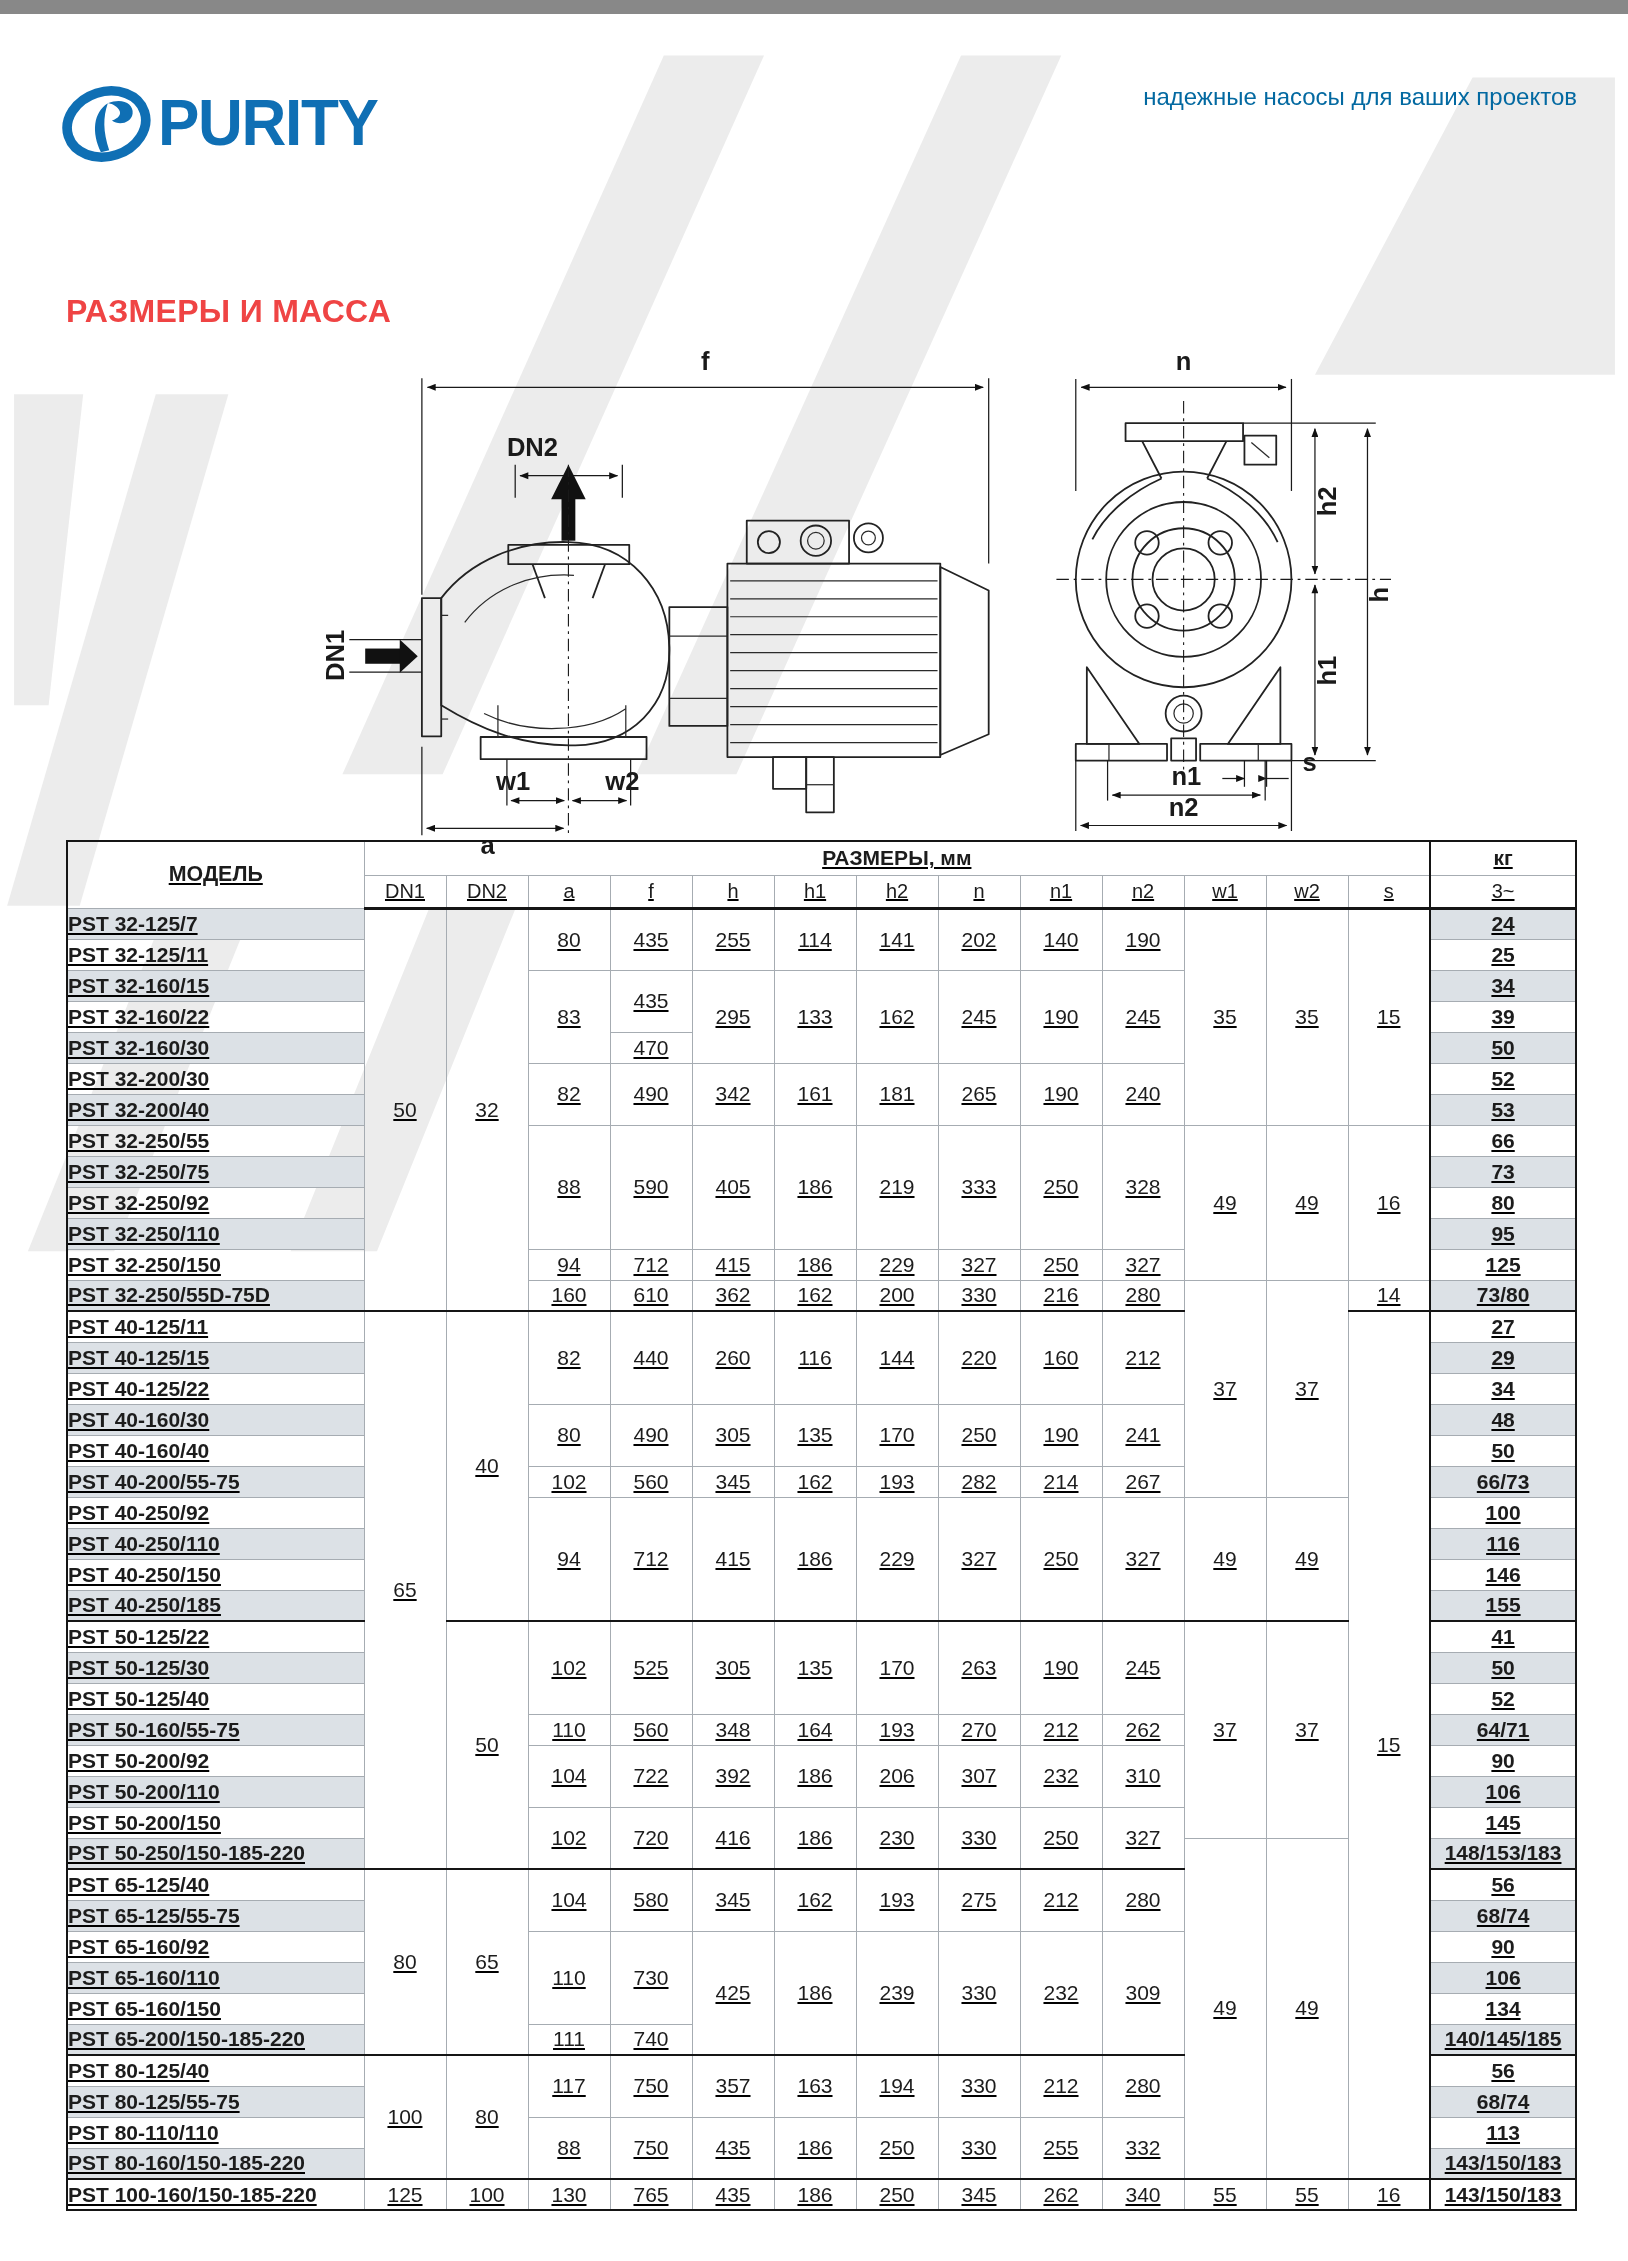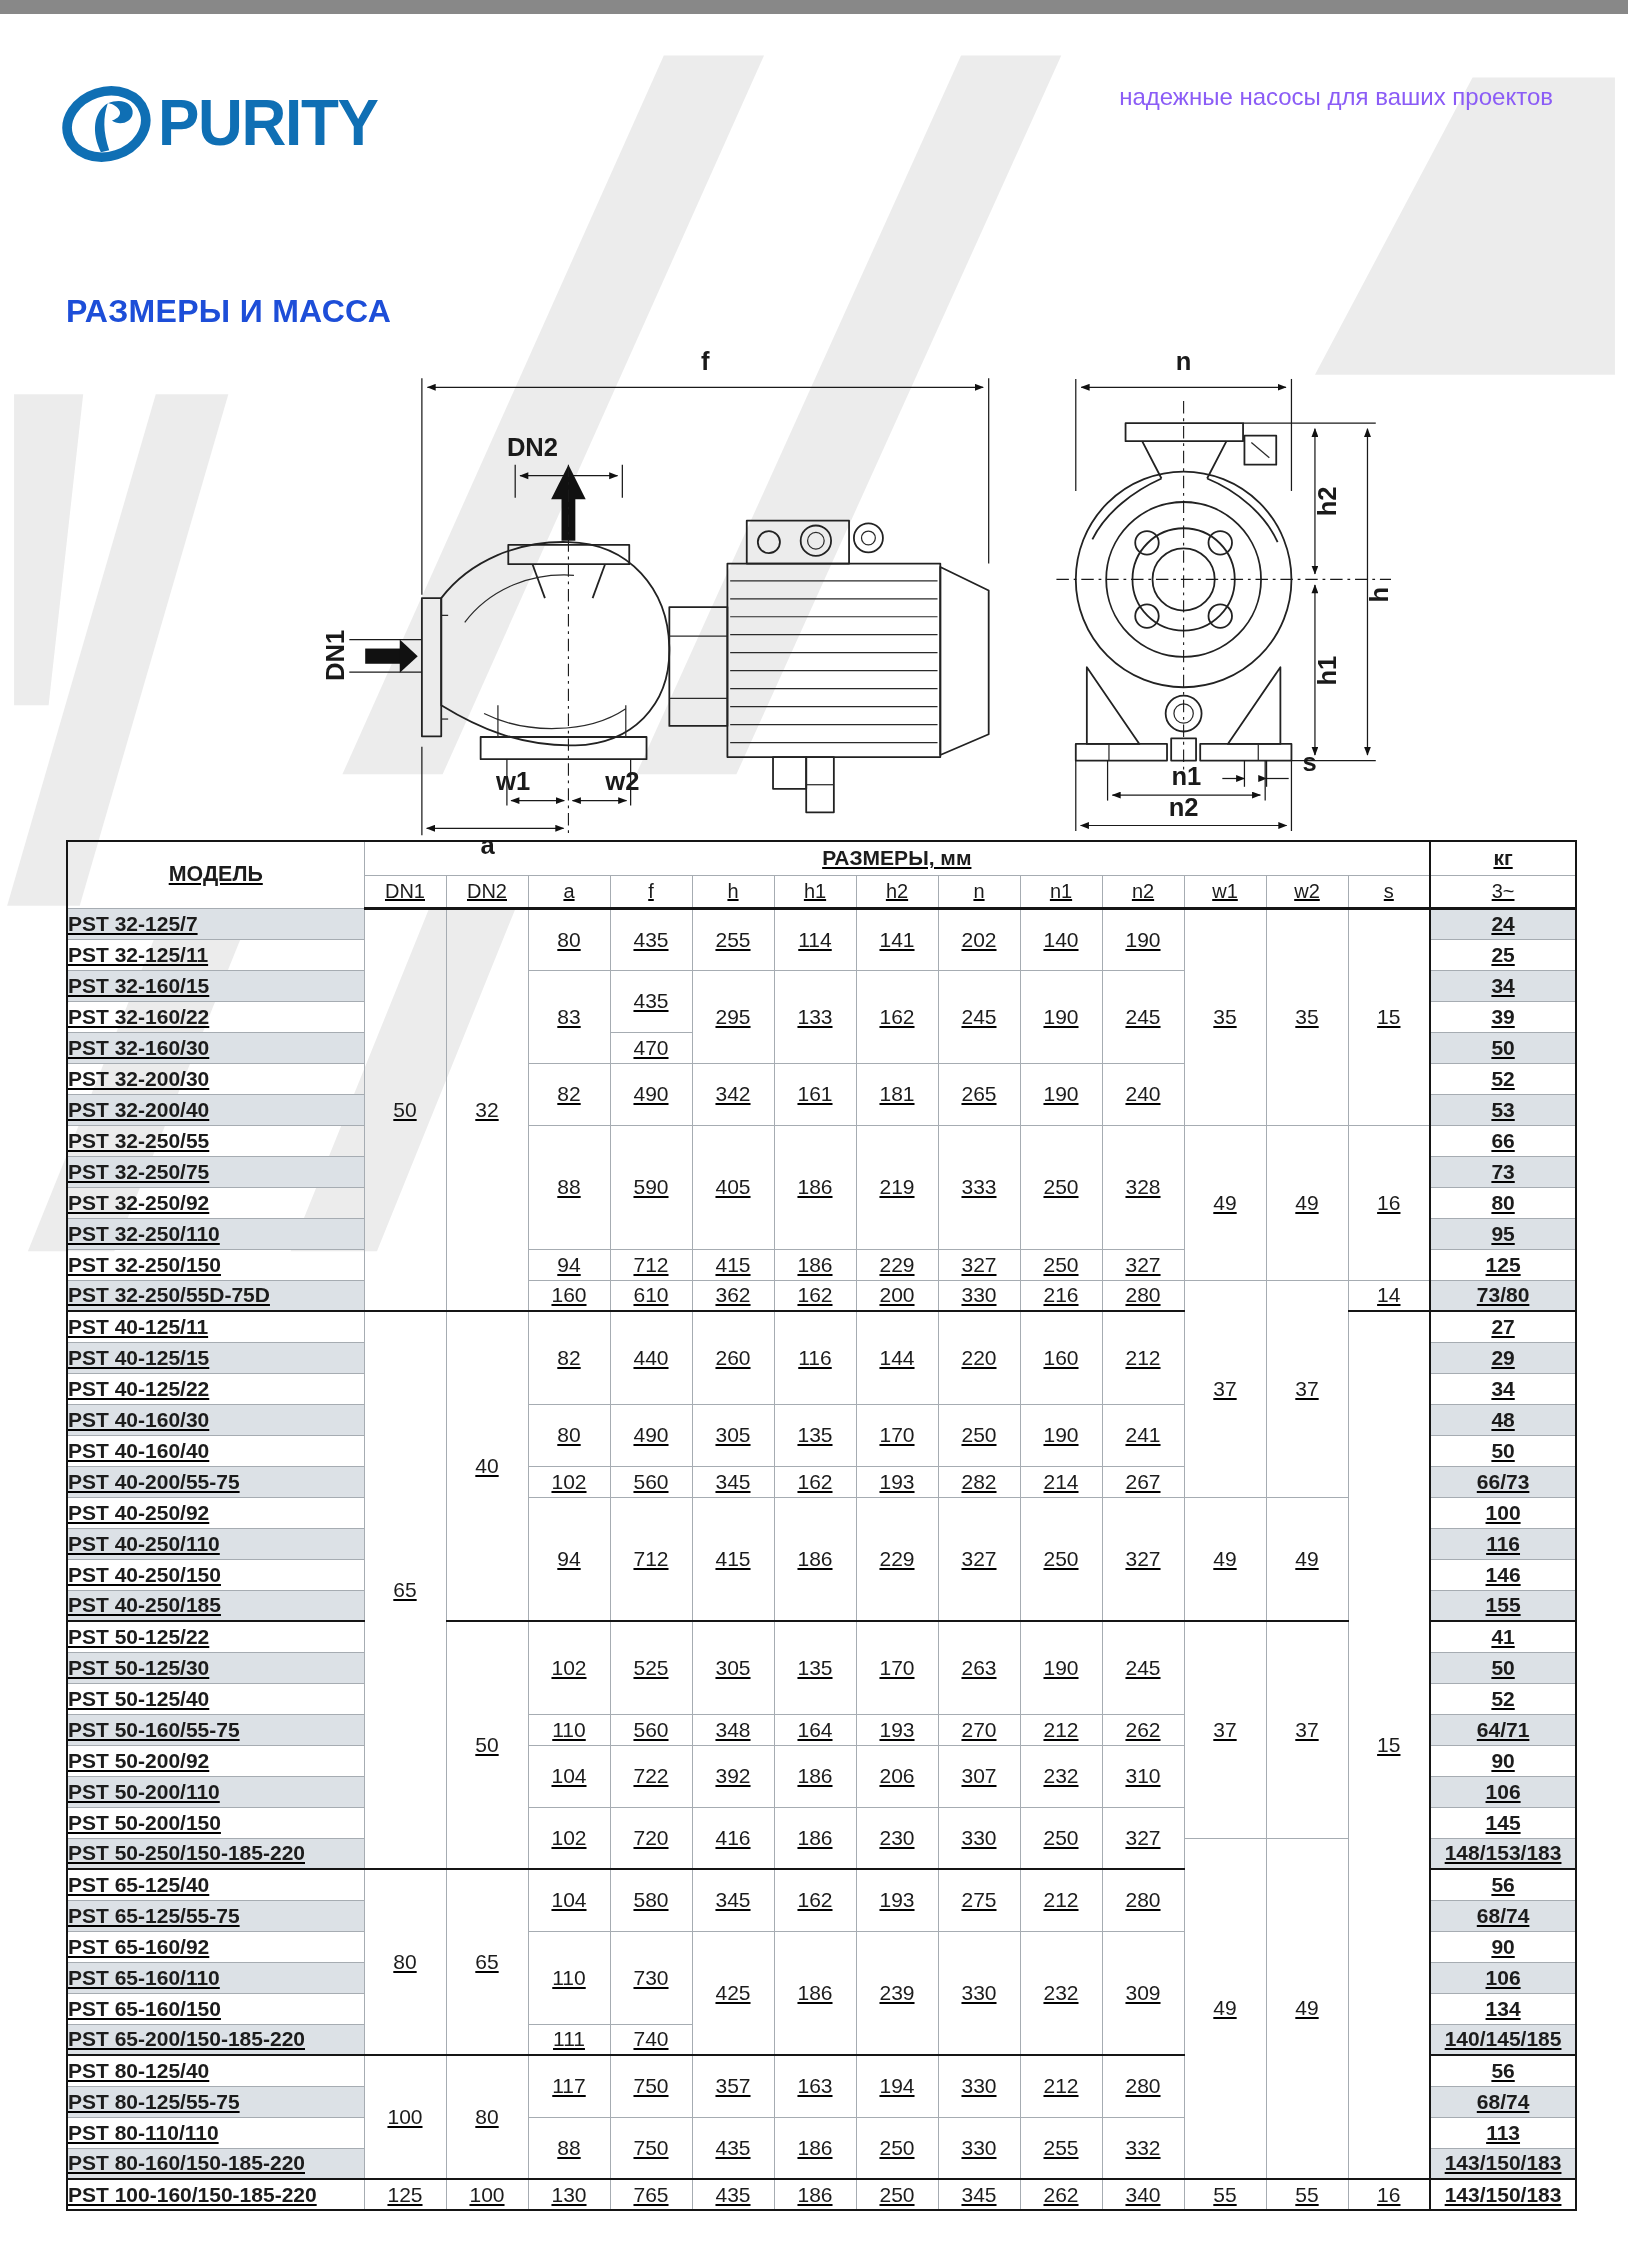--- a/index.html
+++ b/index.html
@@ -5,23 +5,23 @@
   html,body { margin:0; padding:0; background:#888; }
   .page { position:relative; width:1629px; height:2261px; background:#ffffff;
           font-family:"Liberation Sans",sans-serif; overflow:hidden; margin:14px auto; }
   .layer { position:absolute; left:0; top:0; pointer-events:none; }
   .wm { z-index:0; } .art { z-index:2; }
 
   
   .logo-icon { position:absolute; left:61px; top:69px; z-index:3; }
   .logo-text { position:absolute; left:158px; top:77px; z-index:3; font-size:64px; font-weight:bold;
                color:#0f6fb4; letter-spacing:-1.4px; transform:scaleX(0.97); transform-origin:left; line-height:1; }
-  .slogan { position:absolute; right:76px; top:69px; z-index:3; font-size:24px; color:#8b5cf6; }
+  .slogan { position:absolute; right:52px; top:69px; z-index:3; font-size:24px; color:#0369a1; }
   .page-title { position:absolute; left:66px; top:279px; z-index:3; font-size:32px; font-weight:bold;
-                color:#1d4ed8; letter-spacing:0.3px; }
+                color:#ef4444; letter-spacing:0.3px; }
 
   
   table.dims { position:absolute; left:66px; top:826px; z-index:3; width:1504px;
                border-collapse:collapse; table-layout:fixed; border:2.8px solid #151515;text-decoration:underline; }
   table.dims th, table.dims td { border:1.4px solid #a6acb2; color:#1c1c1c; padding:0; overflow:hidden; white-space:nowrap; }
   thead th { font-weight:bold; text-align:center; vertical-align:middle; background:transparent; }
   th.h-model { font-size:21.4px; }
   th.h-dims  { font-size:21px; height:32.5px; }
   th.h-kg    { font-size:21px; }
   th.h-sub   { font-size:20px; font-weight:normal; height:31px; }

